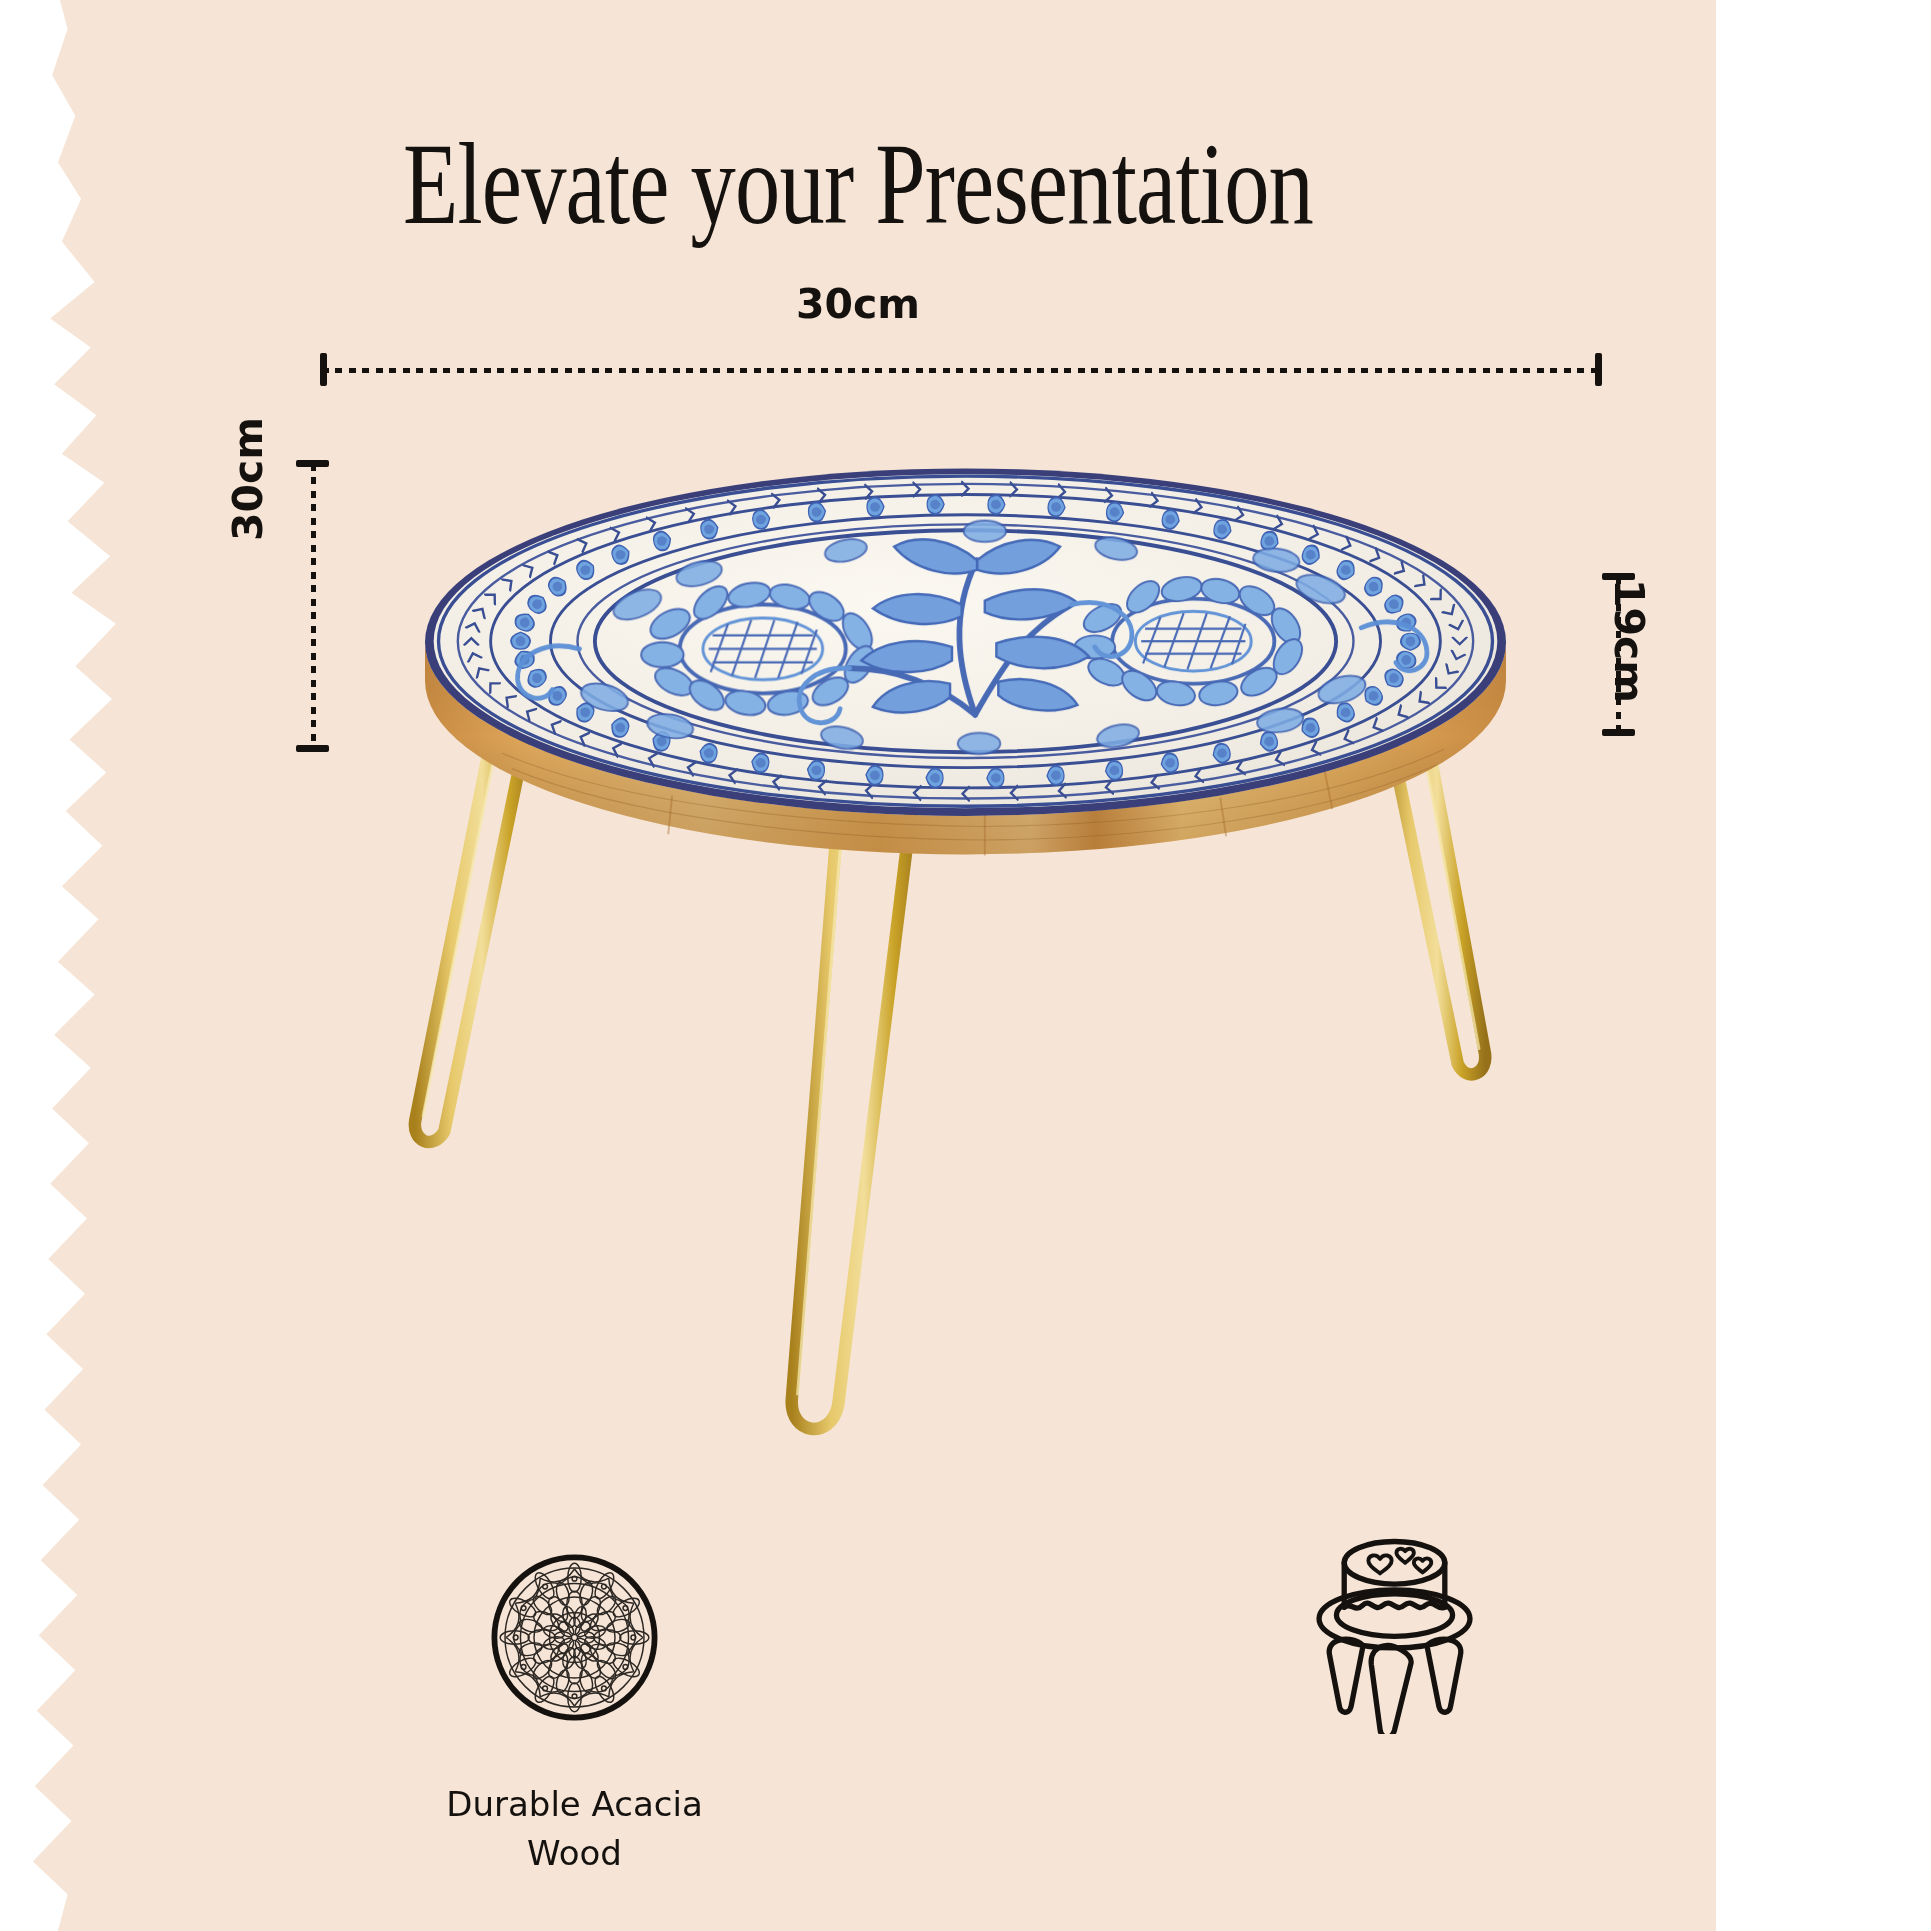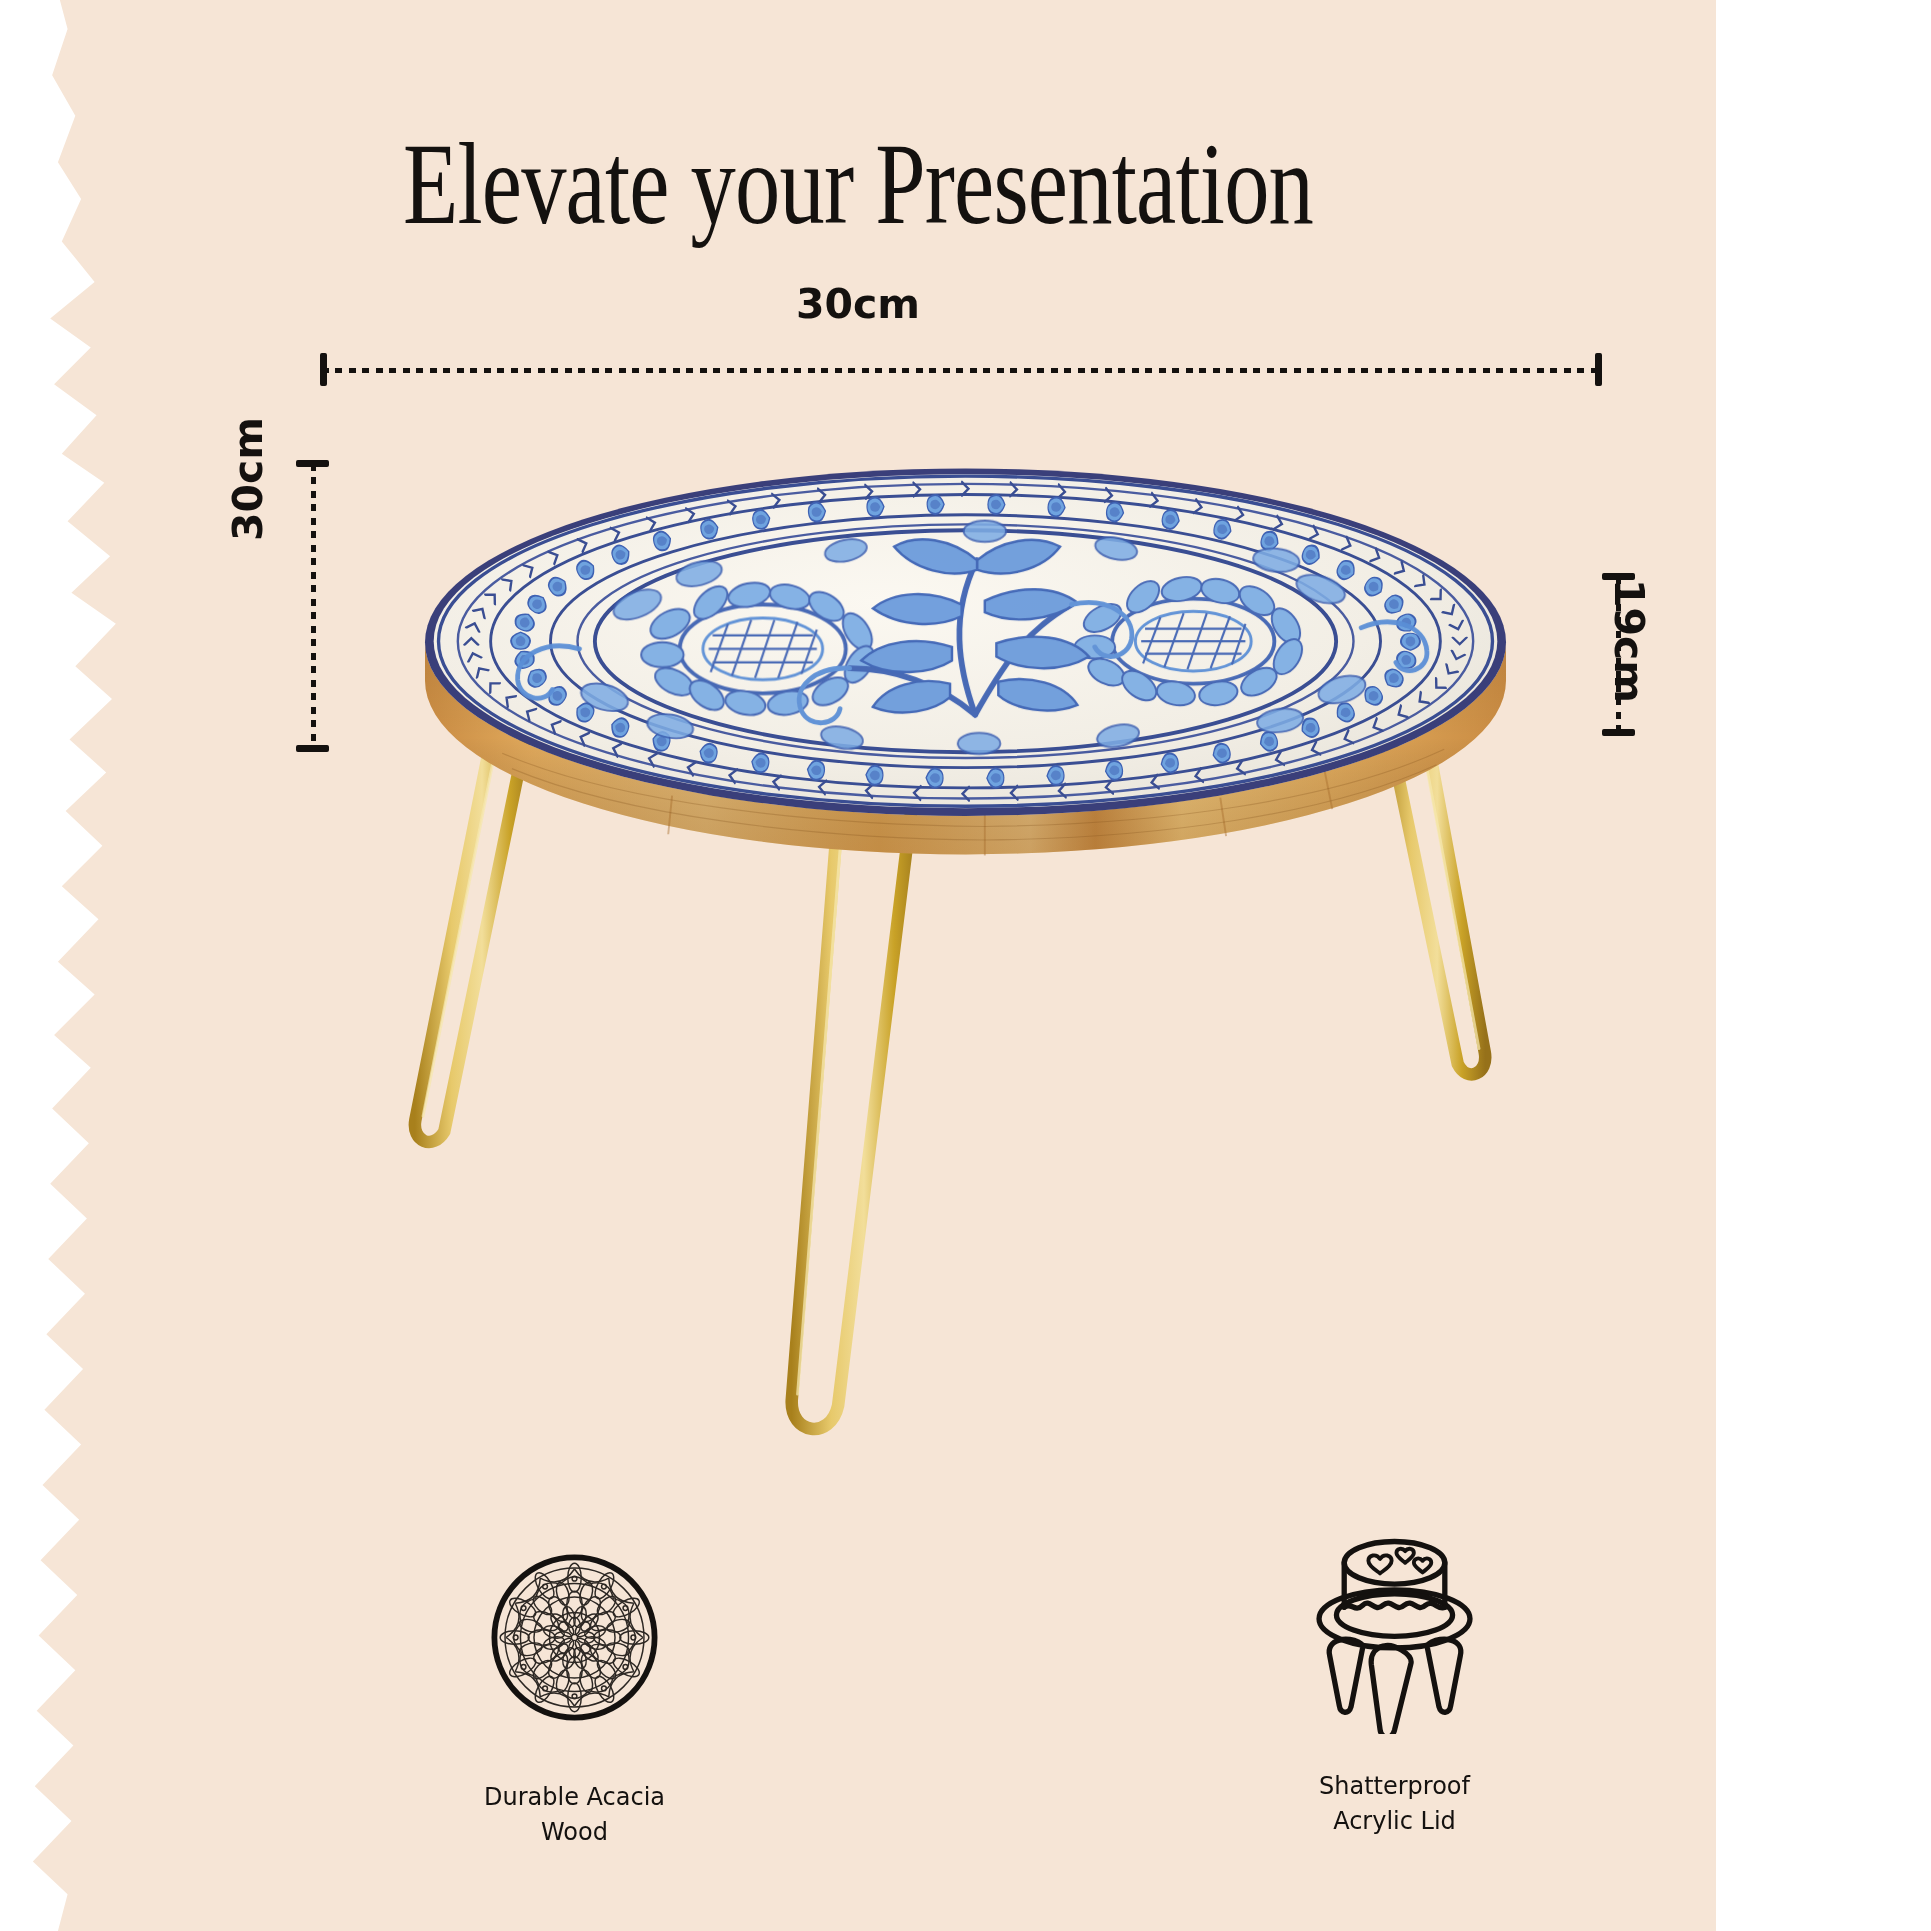--- a/index.html
+++ b/index.html
@@ -84,21 +84,21 @@
     position:absolute;left:415px;top:1526px;width:1139px;height:386px;
     display:flex;justify-content:space-between;align-items:flex-start;
   }
   .feature{width:319px;display:flex;flex-direction:column;align-items:center;}
   .feature-icon{height:208px;display:flex;align-items:flex-end;justify-content:center;}
   .feature-icon svg{display:block;}
   .feature-label{
     margin-top:50px;
     text-align:center;
     font-family:"DejaVu Sans", sans-serif;
-    font-size:24px;
+    font-size:34px;
     line-height:1.45;
     color:#14110f;
     white-space:pre-line;
   }
   #feature-1 .feature-label{margin-top:46px;}
   #feature-2 .feature-label{margin-top:58px;}
   #feature-3 .feature-label{margin-top:35px;}
 </style>
 </head>
 <body>
@@ -735,19 +735,17 @@
             <path d="M 55,84 C 62,78 66,90 74,82 C 82,74 86,90 95,82 C 104,74 108,90 117,82 C 126,74 130,90 139,82 C 147,75 152,88 159,84"></path>
 
             <g stroke-width="4">
               <path d="M 92,34 C 88,28 80,30 80,36 C 80,42 90,47 92,49 C 94,47 104,42 104,36 C 104,30 96,28 92,34 Z"></path>
               <path d="M 118,26 C 115,22 109,23 109,28 C 109,32 116,36 118,38 C 120,36 127,32 127,28 C 127,23 121,22 118,26 Z"></path>
               <path d="M 136,36 C 133,32 127,33 127,38 C 127,42 134,46 136,48 C 138,46 145,42 145,38 C 145,33 139,32 136,36 Z"></path>
             </g>
           </g>
         </svg>
       </div>
-      <div class="feature-label">Shatterproof
-Acrylic Lid</div>
     </div>
 
   </div>
 </div>
 
 
 </body></html>

